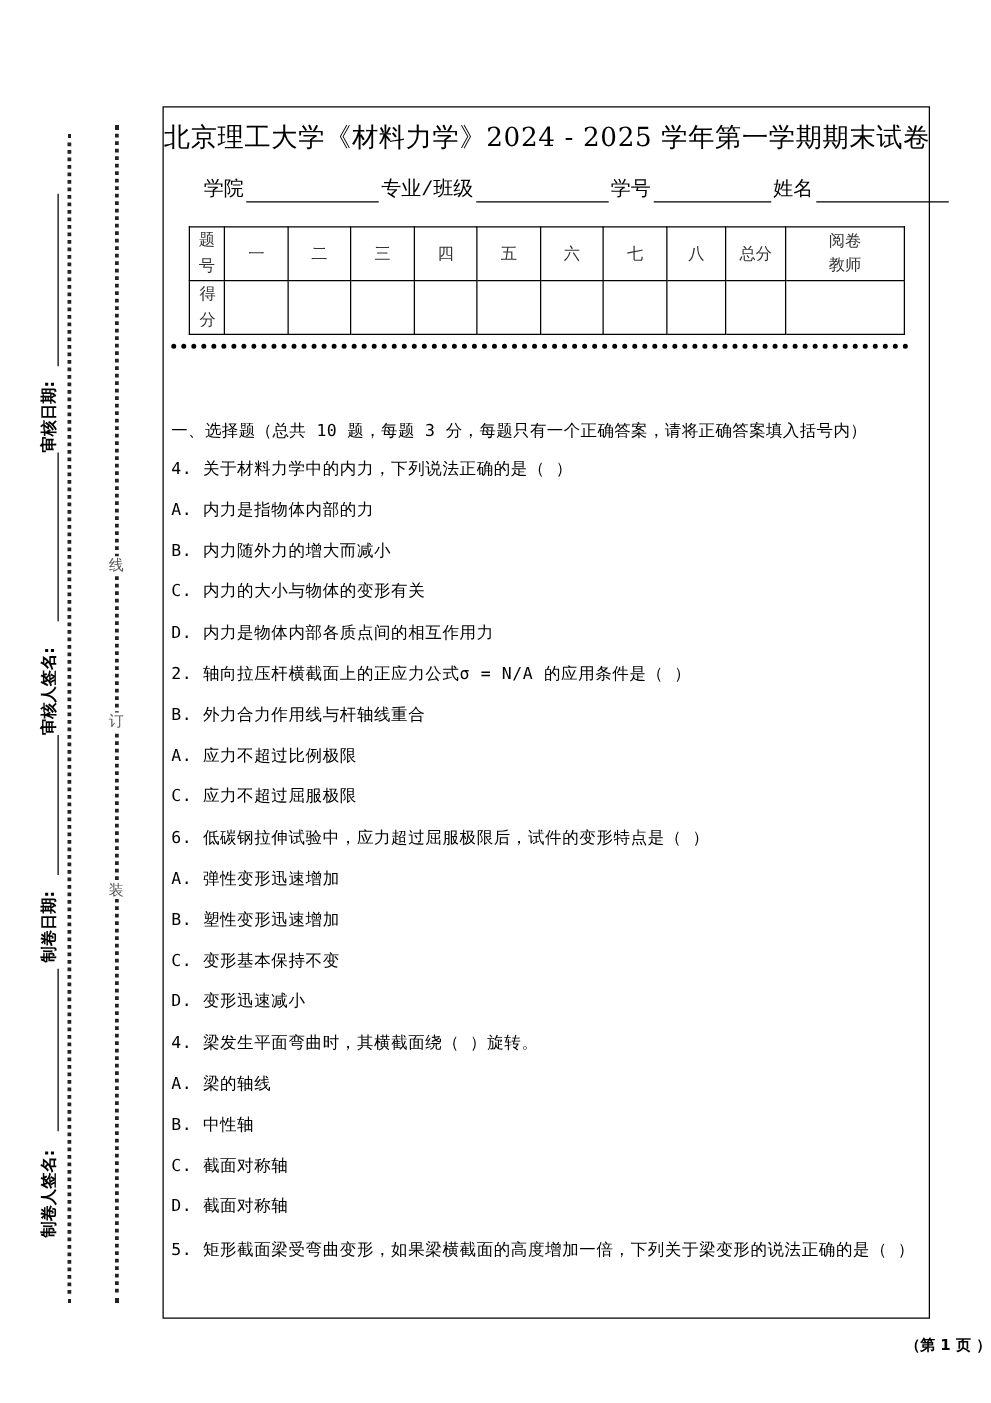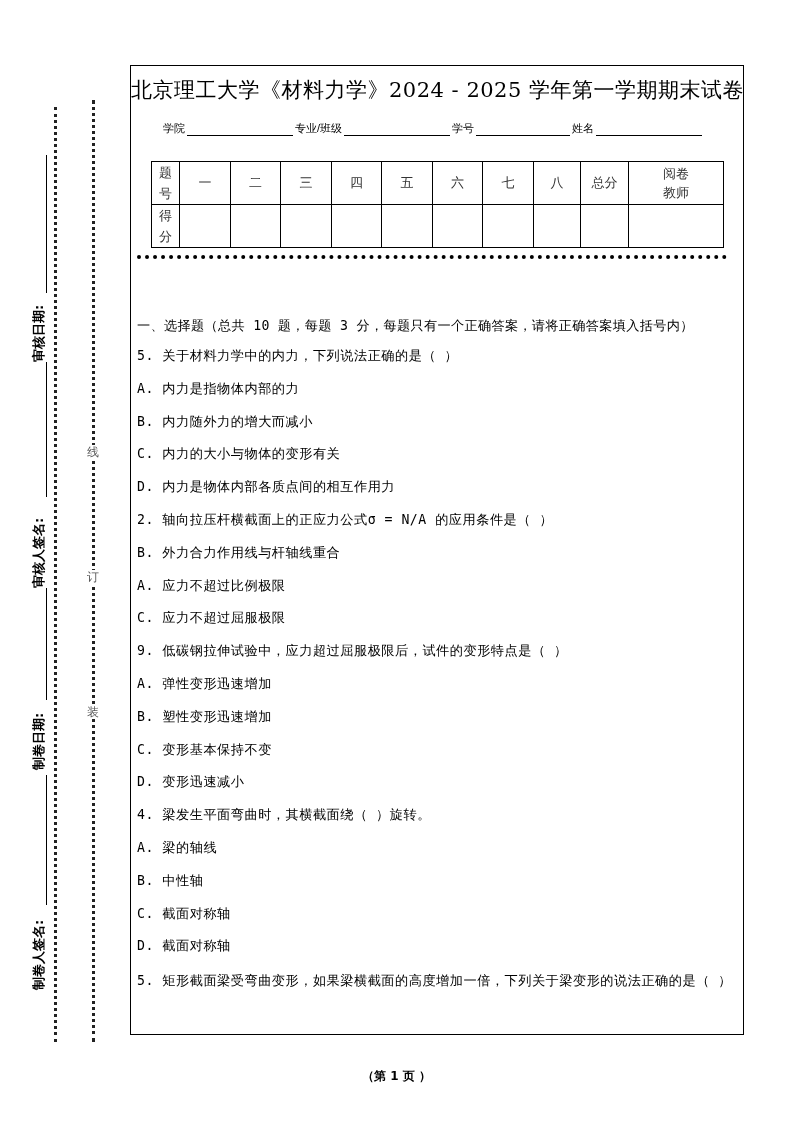--- a/index.html
+++ b/index.html
@@ -12,49 +12,49 @@
   .dot-line.outer { left: 54px; top: 107px; height: 935px; }
   .dot-line.inner { left: 92px; top: 100px; height: 942px; }
   .cut-label { position: absolute; left: 85px; width: 16px; background: #fff;
                font-size: 12px; color: #555; text-align: center; line-height: 14px; }
   .vert-label { position: absolute; left: 0; width: 20px; transform-origin: 0 0;
                 transform: rotate(-90deg); white-space: nowrap; font-weight: bold;
                 font-family: "DejaVu Sans", "Liberation Sans", sans-serif; font-size: 13px; }
   .vert-line { position: absolute; left: 24px; width: 0; border-left: 1px solid #000; }
 
   
-  .frame { position: absolute; left: 130px; top: 65px; width: 614px; height: 970px;
+  .frame { position: absolute; left: 130px; top: 85px; width: 614px; height: 970px;
            border: 1.5px solid #000; box-sizing: border-box; }
 
   .title { position: absolute; left: 0; top: 10px; width: 100%; text-align: center;
            font-size: 21px; letter-spacing: 0.5px; white-space: nowrap; }
 
-  .info-row { position: absolute; left: 32px; top: 55px; font-size: 11px;
+  .info-row { position: absolute; left: 32px; top: 55px; font-size: 16px;
               display: flex; align-items: flex-end; white-space: nowrap;
-              font-family: Liberation Sans, sans-serif; }
+              font-family: Liberation Mono, monospace; }
   .info-row .lbl { margin-right: 2px; }
   .info-row .blank { display: inline-block; border-bottom: 1px solid #000; height: 12px; margin-right: 2px; }
 
   table.score { position: absolute; left: 20px; top: 95px; border-collapse: collapse;
                 font-size: 13px; color: #333; }
   table.score td { border: 1px solid #000; text-align: center; vertical-align: middle; padding: 0; }
   table.score tr.head td { height: 42px; }
   table.score tr.scores td { height: 42px; }
   td.rowhead { width: 27px; line-height: 21px; }
 
   .sep { position: absolute; left: 6px; top: 189px; width: 590px; height: 0;
          border-top: 4px dotted #000; }
 
   .content { position: absolute; left: 6px; top: 213px; width: 600px;
              font-family: "DejaVu Sans Mono", "Liberation Mono", monospace; font-size: 13.2px; }
   .section-head { line-height: 23px; margin-bottom: 9px; letter-spacing: 0.3px; margin-top: 35px; }
   .line { height: 32.8px; line-height: 20px; white-space: nowrap; letter-spacing: 0.5px; }
   .line.wrap { white-space: normal; height: auto; line-height: 23px; }
 
-  .footer { position: absolute; top: 1068px; left: 0; width: 793px; text-align: center;
+  .footer { position: absolute; top: 1068px; left: 0; width: 793px; text-align: right;
             font-size: 12px; font-weight: bold;
             font-family: "DejaVu Sans", "Liberation Sans", sans-serif; }
 </style>
 </head>
 <body>
 
 <div class="margin-col">
   <div class="dot-line outer"></div>
   <div class="dot-line inner"></div>
   <div class="cut-label" style="top:445px;">线</div>
@@ -103,53 +103,53 @@
       <td style="width:50px;">七</td>
       <td style="width:46px;">八</td>
       <td style="width:47px;font-family:Liberation Mono, monospace;">总分</td>
       <td style="width:94px; line-height:19px;">
         <div>阅卷</div>
         <div>教师</div>
       </td>
     </tr>
     <tr class="scores">
       <td class="rowhead">
-        <span style="display:inline-block;width:14px;word-break:break-all;">得分</span>
+        <span style="display:inline-block;width:14px;word-break:break-all;text-align:right;">得分</span>
       </td>
       <td></td>
       <td></td>
       <td></td>
       <td></td>
       <td></td>
       <td></td>
       <td></td>
       <td></td>
       <td></td>
       <td></td>
     </tr>
   </tbody>
     </table>
 
   <div class="sep"></div>
 
   <div class="content">
     <div class="section-head">一、选择题（总共 10 题，每题 3 分，每题只有一个正确答案，请将正确答案填入括号内）</div>
 
-    <div class="line">5. 关于材料力学中的内力，下列说法正确的是（   ）</div>
+    <div class="line">4. 关于材料力学中的内力，下列说法正确的是（   ）</div>
     <div class="line">A. 内力是指物体内部的力</div>
     <div class="line">B. 内力随外力的增大而减小</div>
     <div class="line">C. 内力的大小与物体的变形有关</div>
     <div class="line">D. 内力是物体内部各质点间的相互作用力</div>
 
     <div class="line">2. 轴向拉压杆横截面上的正应力公式σ = N/A 的应用条件是（   ）</div>
     <div class="line">B. 外力合力作用线与杆轴线重合</div>
     <div class="line">A. 应力不超过比例极限</div>
     <div class="line">C. 应力不超过屈服极限</div>
 
-    <div class="line">9. 低碳钢拉伸试验中，应力超过屈服极限后，试件的变形特点是（   ）</div>
+    <div class="line">6. 低碳钢拉伸试验中，应力超过屈服极限后，试件的变形特点是（   ）</div>
     <div class="line">A. 弹性变形迅速增加</div>
     <div class="line">B. 塑性变形迅速增加</div>
     <div class="line">C. 变形基本保持不变</div>
     <div class="line">D. 变形迅速减小</div>
 
     <div class="line">4. 梁发生平面弯曲时，其横截面绕（   ）旋转。</div>
     <div class="line">A. 梁的轴线</div>
     <div class="line">B. 中性轴</div>
     <div class="line">C. 截面对称轴</div>
     <div class="line">D. 截面对称轴</div>

